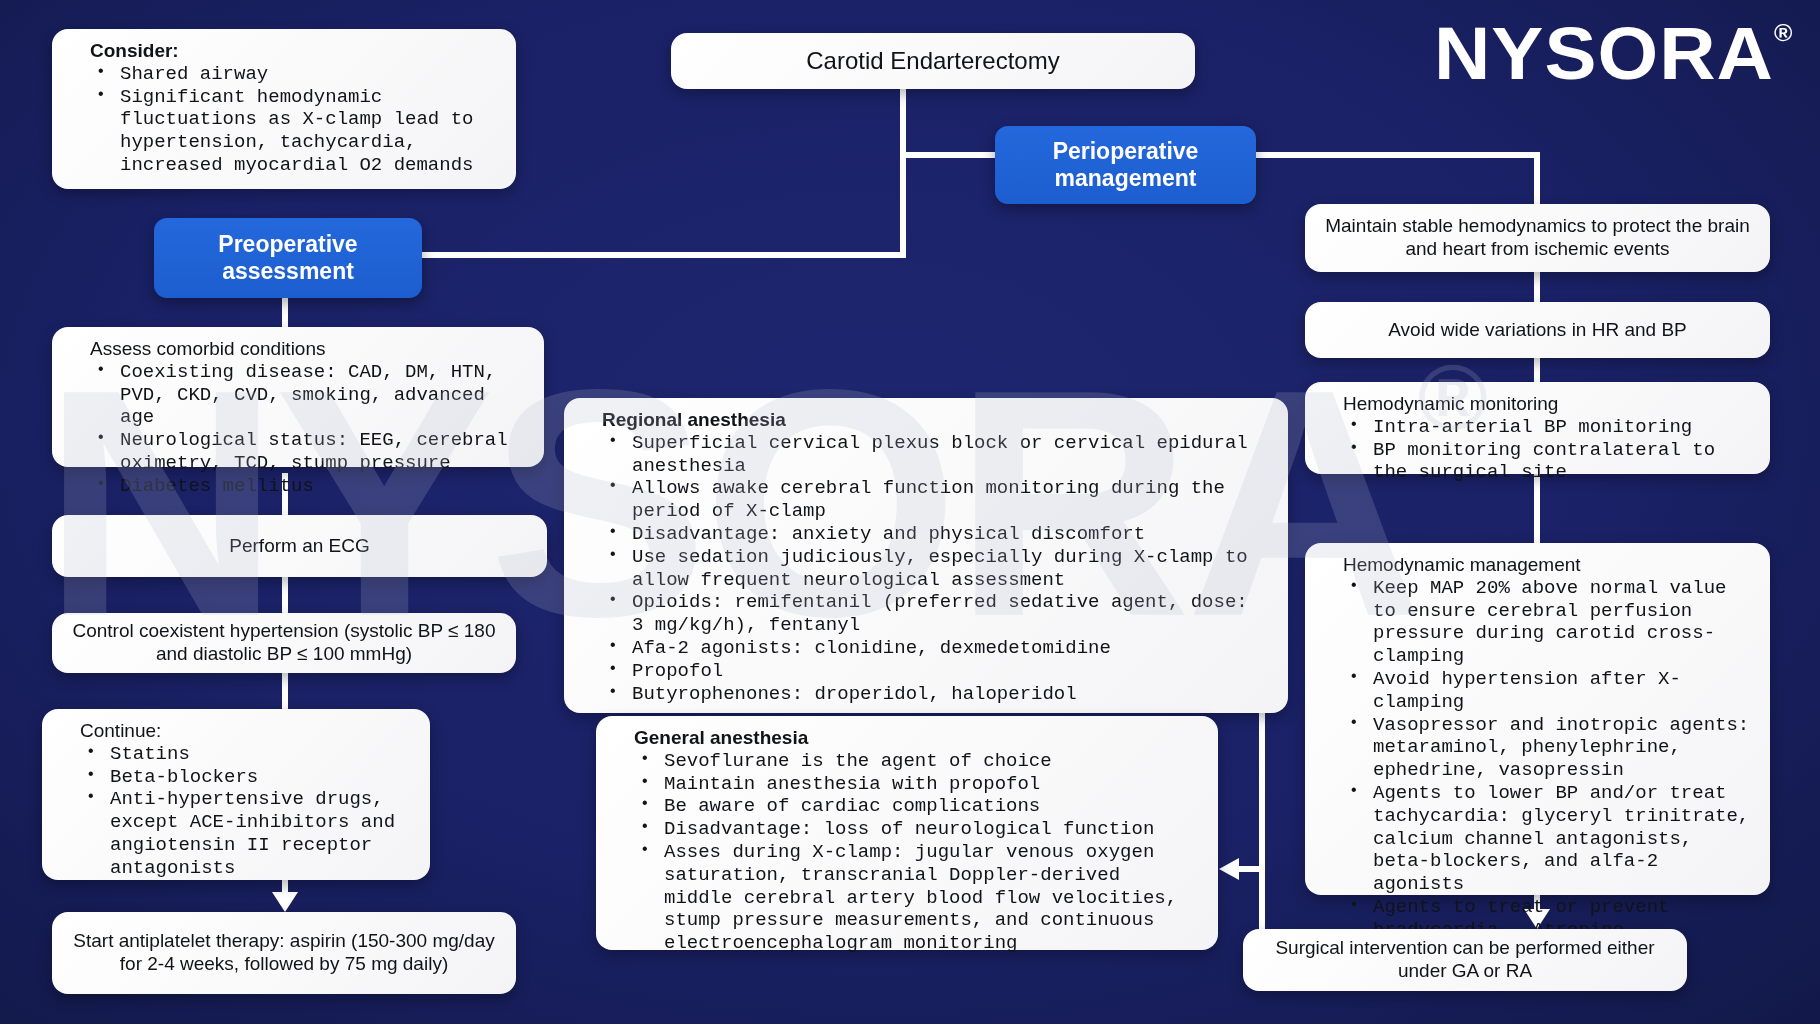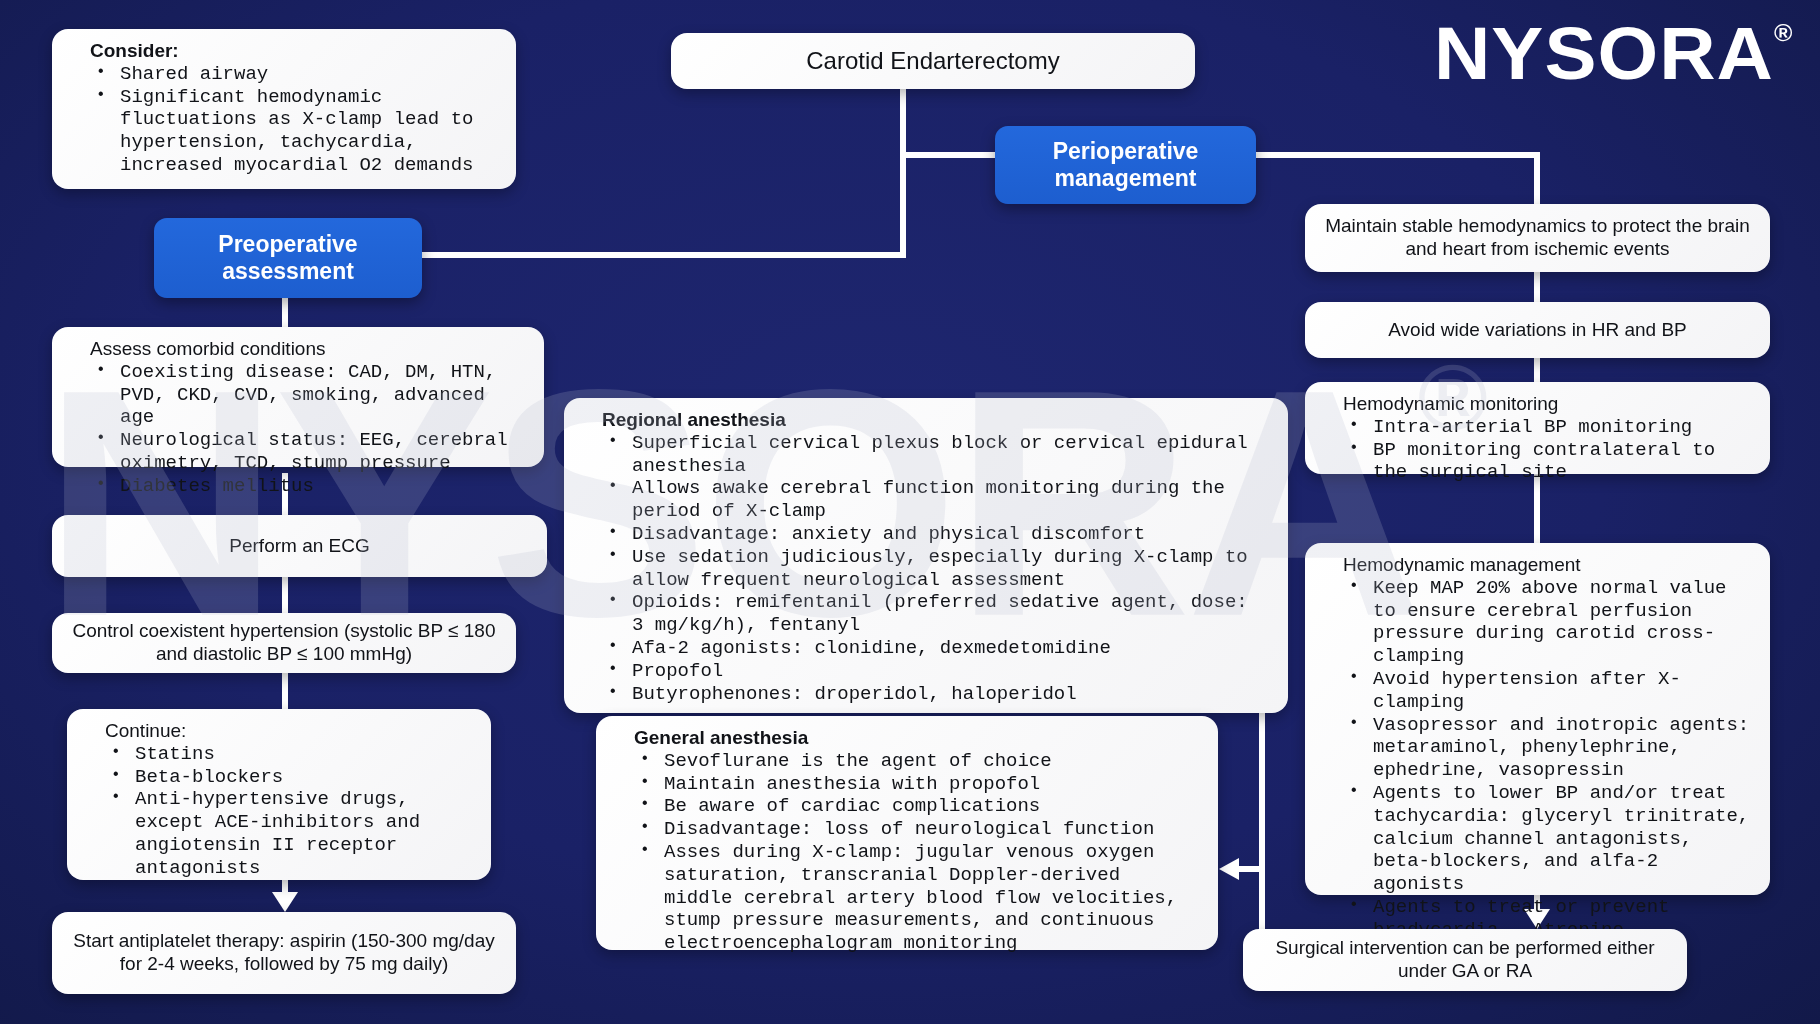--- a/index.html
+++ b/index.html
@@ -109,21 +109,21 @@
   </div>
 
   <div class="box center-box" style="left:52px;top:515px;width:495px;height:62px;">
     <span>Perform an ECG</span>
   </div>
 
   <div class="box center-box" style="left:52px;top:613px;width:464px;height:60px;">
     <span>Control coexistent hypertension (systolic BP ≤ 180 and diastolic BP ≤ 100 mmHg)</span>
   </div>
 
-  <div class="box list-box" style="left:67px;top:709px;width:424px;height:171px;">
+  <div class="box list-box" style="left:42px;top:709px;width:388px;height:171px;">
     <div class="box-title">Continue:</div>
     <ul class="bullets">
         <li>Statins</li>
         <li>Beta-blockers</li>
         <li>Anti-hypertensive drugs, except ACE-inhibitors and angiotensin II receptor antagonists</li>
       </ul>
   </div>
 
   <div class="box center-box" style="left:52px;top:912px;width:464px;height:82px;">
     <span>Start antiplatelet therapy: aspirin (150-300 mg/day for 2-4 weeks, followed by 75 mg daily)</span>

